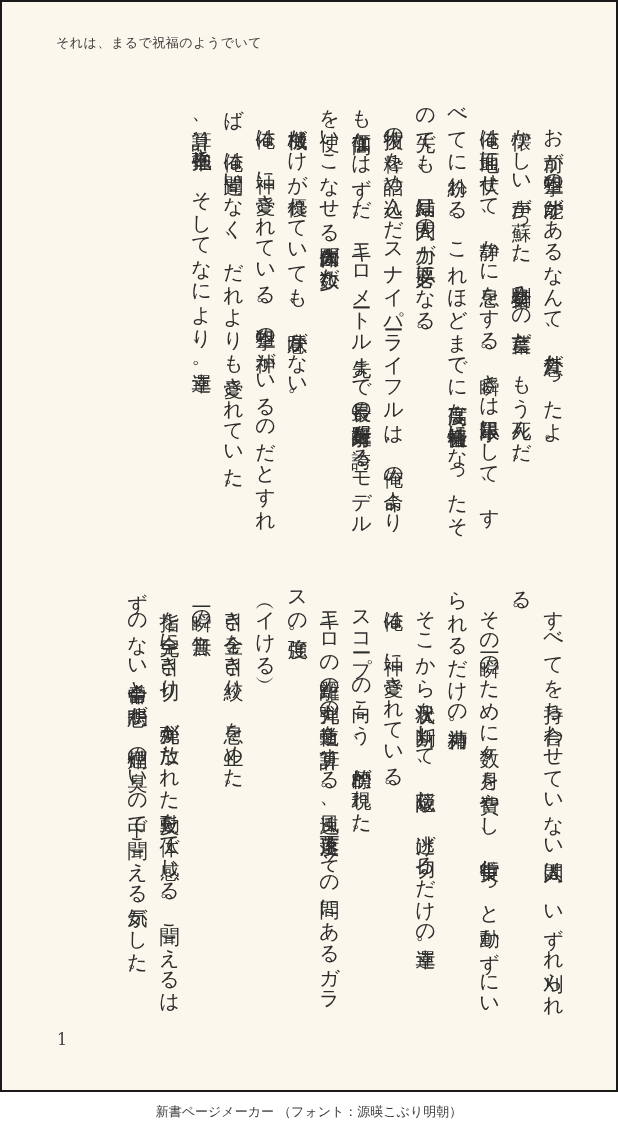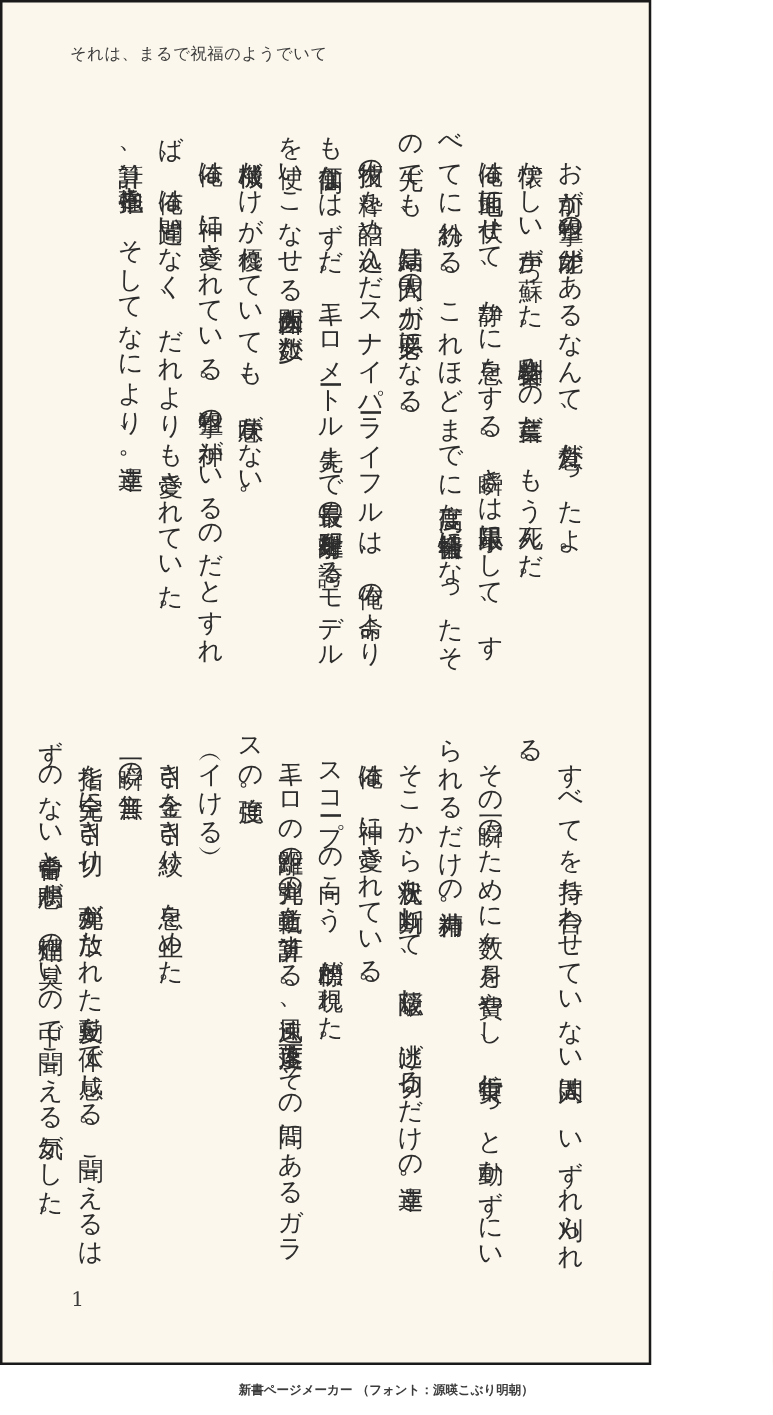--- a/index.html
+++ b/index.html
@@ -13,21 +13,21 @@
   html,body{margin:0;padding:0;}
   body{
     width:618px;height:1132px;
     position:relative;overflow:hidden;
     background:var(--outer-bg);
     font-family:"DejaVu Serif","Liberation Serif",serif;
     color:var(--text-color);
   }
   .page{
     position:absolute;top:0;left:0;
-    width:521px;height:1092px;
+    width:618px;height:1092px;
     background:var(--page-bg);
     border:2px solid var(--page-border);
   }
   .running-head{
     position:absolute;top:32px;left:54px;
     font-size:13px;color:var(--muted-text);
     letter-spacing:.5px;white-space:nowrap;
   }
   .vtext{
     position:absolute;right:46px;
@@ -43,23 +43,22 @@
   .page-footer{
     position:absolute;left:55px;right:38px;top:1028px;
     display:flex;justify-content:space-between;align-items:baseline;
     font-size:16px;color:var(--muted-text);
   }
   .caption-bar{
     position:absolute;top:1092px;left:0;
     width:618px;height:40px;
     background:var(--outer-bg);
     display:flex;align-items:center;justify-content:center;
-    font-size:10px;color:var(--muted-text);
+    font-size:13px;color:var(--muted-text);
     white-space:nowrap;
-    font-weight:bold;
   }
 </style>
 </head>
 <body>
 
 <div class="page">
   <div class="running-head">それは、まるで祝福のようでいて</div>
 
   <div class="vtext block-top">
       <p>お前が狙撃の才能があるなんて、意外だったよ。</p>

